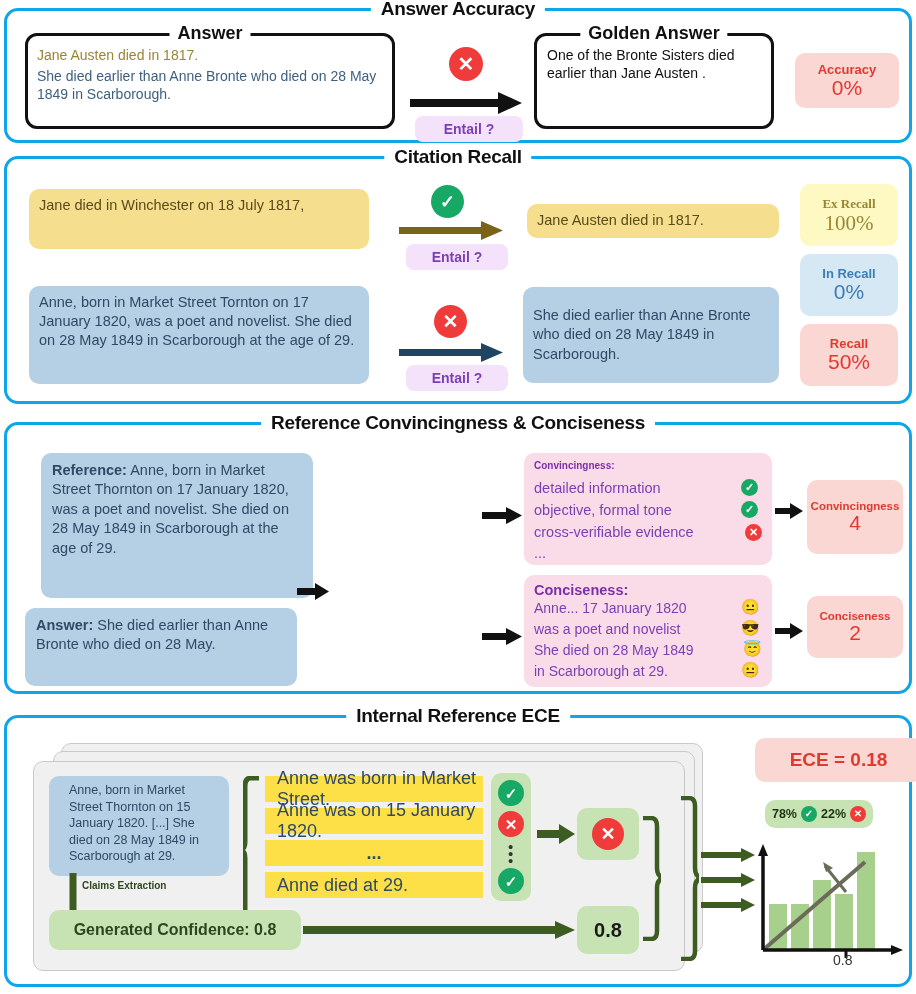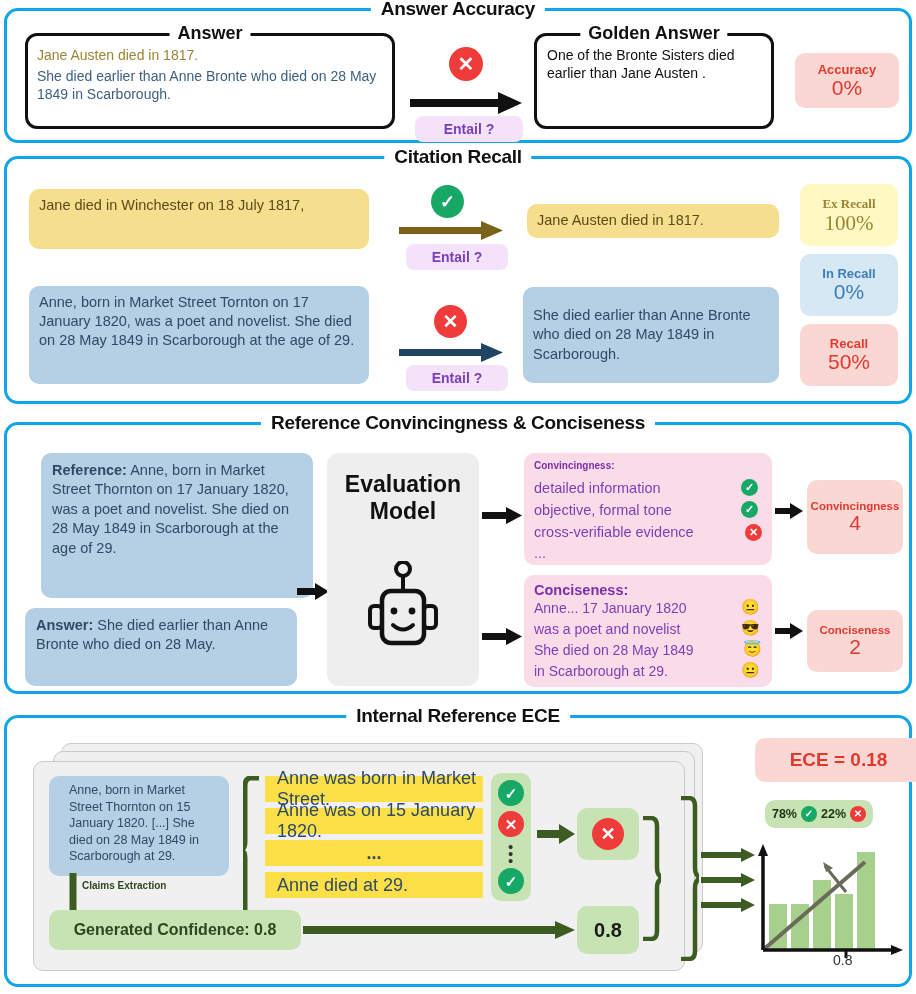--- a/index.html
+++ b/index.html
@@ -177,34 +177,20 @@
 
   <div class="rbox blue" style="position:absolute; left:18px; top:183px; width:272px; height:78px; padding:8px 11px; font-size:14.5px; line-height:1.34;">
     <span style="font-weight:bold;">Answer:</span>
     <span>She died earlier than Anne Bronte who died on 28 May.</span>
   </div>
 
   <svg class="arrow-svg" style="left:290px; top:158px;" width="32" height="17" viewBox="0 0 32 17">
     <path d="M0 5 H18 V0 L32 8.5 L18 17 V12 H0 Z" fill="#111"></path>
   </svg>
 
-  <div style="position:absolute; left:320px; top:28px; width:152px; height:233px; background:#eeeeee; border-radius:12px;">
-    <div style="text-align:center; font-weight:bold; font-size:23px; margin-top:18px;">Evaluation</div>
-    <div style="text-align:center; font-weight:bold; font-size:23px;">Model</div>
-    <svg style="position:absolute; left:41px; top:108px;" width="70" height="100" viewBox="0 0 70 100">
-      <circle cx="35" cy="8" r="7" fill="none" stroke="#111" stroke-width="4"></circle>
-      <line x1="35" y1="15" x2="35" y2="30" stroke="#111" stroke-width="4"></line>
-      <rect x="14" y="30" width="42" height="52" rx="9" fill="none" stroke="#111" stroke-width="4.5"></rect>
-      <rect x="2" y="45" width="12" height="22" rx="4" fill="none" stroke="#111" stroke-width="4"></rect>
-      <rect x="56" y="45" width="12" height="22" rx="4" fill="none" stroke="#111" stroke-width="4"></rect>
-      <circle cx="26" cy="50" r="3.4" fill="#111"></circle>
-      <circle cx="44" cy="50" r="3.4" fill="#111"></circle>
-      <path d="M25 64 Q35 73 45 64" fill="none" stroke="#111" stroke-width="4" stroke-linecap="round"></path>
-    </svg>
-  </div>
 
   <svg class="arrow-svg" style="left:475px; top:82px;" width="40" height="17" viewBox="0 0 40 17">
     <path d="M0 5 H24 V0 L40 8.5 L24 17 V12 H0 Z" fill="#111"></path>
   </svg>
   <svg class="arrow-svg" style="left:475px; top:203px;" width="40" height="17" viewBox="0 0 40 17">
     <path d="M0 5 H24 V0 L40 8.5 L24 17 V12 H0 Z" fill="#111"></path>
   </svg>
 
   <div class="rbox pink" style="position:absolute; left:517px; top:28px; width:248px; height:112px; padding:7px 10px;">
     <div style="font-weight:bold; font-size:10px; color:#7b2fa8; margin-bottom:8px;">Convincingness:</div>
@@ -248,21 +234,21 @@
   </svg>
   <svg class="arrow-svg" style="left:768px; top:198px;" width="28" height="16" viewBox="0 0 28 16">
     <path d="M0 5 H15 V0 L28 8 L15 16 V11 H0 Z" fill="#111"></path>
   </svg>
 
   <div class="rbox pinkscore" style="position:absolute; left:800px; top:55px; width:96px; height:74px; display:flex; flex-direction:column; justify-content:center;">
     <div class="score-label" style="font-size:11.5px;">Convincingness</div>
     <div class="score-val">4</div>
   </div>
 
-  <div class="rbox pinkscore" style="position:absolute; left:800px; top:185px; width:96px; height:62px; display:flex; flex-direction:column; justify-content:center;">
+  <div class="rbox pinkscore" style="position:absolute; left:800px; top:171px; width:96px; height:62px; display:flex; flex-direction:column; justify-content:center;">
     <div class="score-label" style="font-size:11.5px;">Conciseness</div>
     <div class="score-val">2</div>
   </div>
 </div>
 
 <div class="section" style="left:4px; top:715px; width:908px; height:272px;">
   <div class="section-title">Internal Reference ECE</div>
 
   <div class="stack-card" style="left:54px; top:25px; width:642px; height:210px;"></div>
   <div class="stack-card" style="left:46px; top:33px; width:642px; height:210px;"></div>

